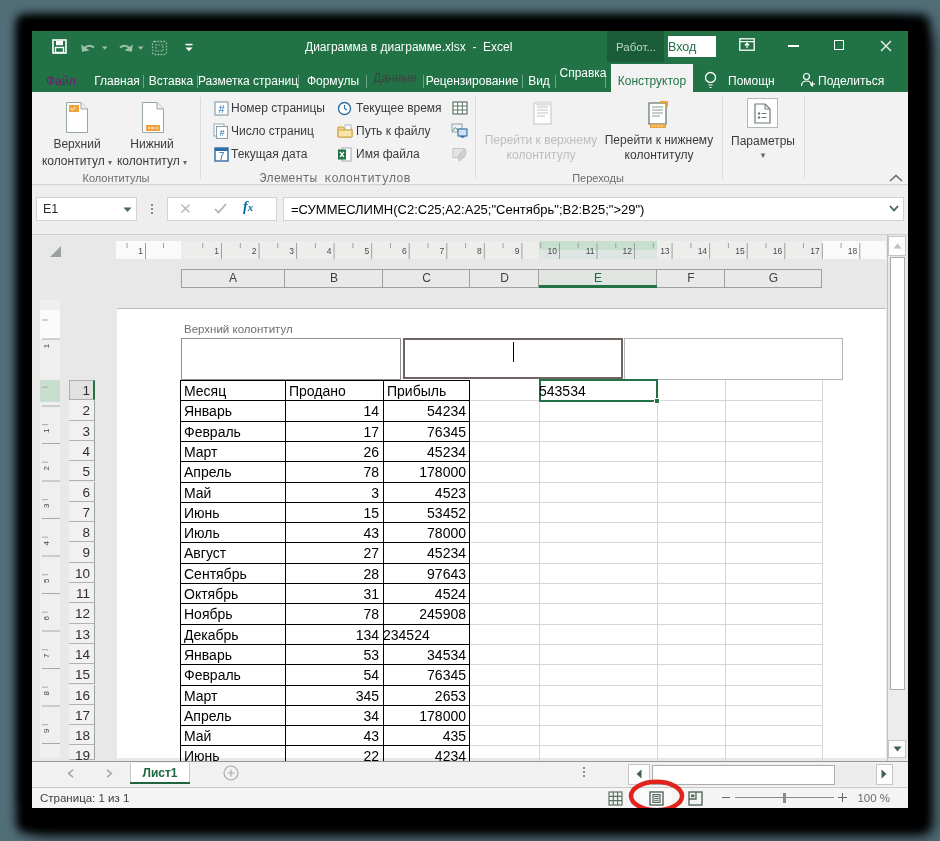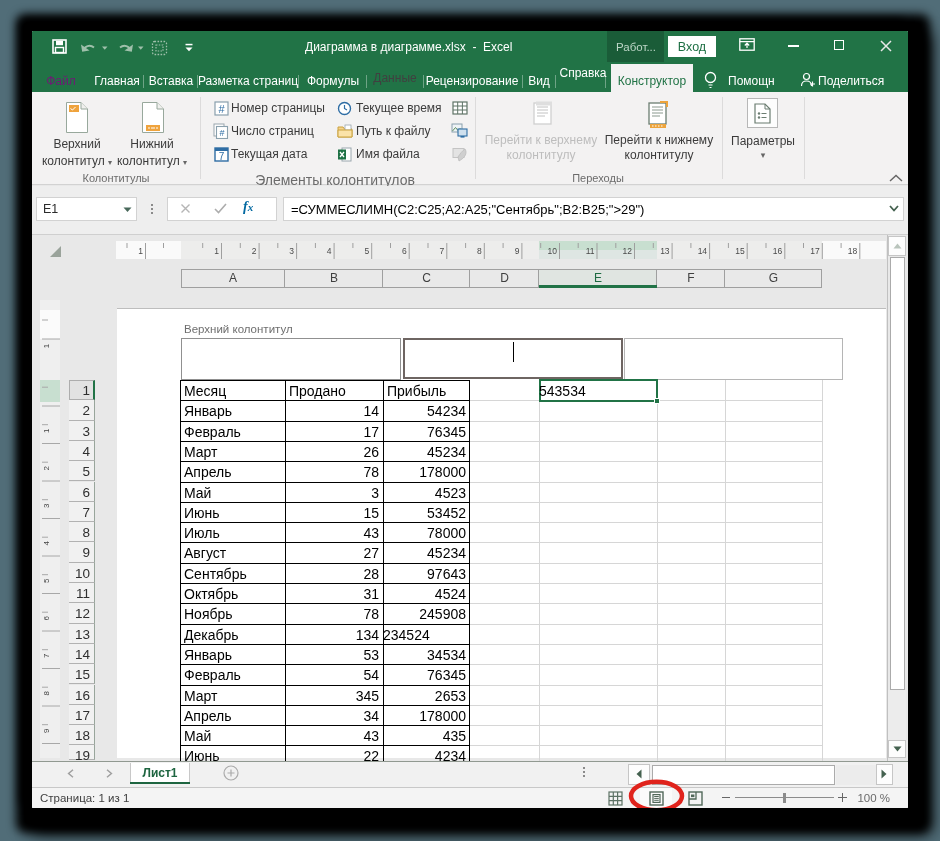--- a/index.html
+++ b/index.html
@@ -41,21 +41,21 @@
 <svg class="abs" style="left:152px;top:12px" width="10" height="10" viewBox="0 0 10 10">
  <rect x="1.5" y="0.8" width="7" height="1.5" fill="#fff"></rect>
  <path d="M1.5 4.4 l7 0 l-3.5 3.8 z" fill="#fff"></path>
 </svg>
 <div class="tx" style="left:273px;top:9px;width:200px;text-align:left;font-size:12px;color:#fff;">Диаграмма в диаграмме.xlsx&nbsp; - &nbsp;Excel</div>
 
 <div class="abs" style="left:575px;top:0;width:57px;height:31px;background:#1a5c38;"></div>
 <div class="tx" style="left:584px;top:10px;font-size:11.5px;color:#bdd6c7;">Работ...</div>
 
 <div class="abs" style="left:636px;top:5px;width:48px;height:21px;background:#fff;"></div>
-<div class="tx" style="left:636px;top:9px;width:48px;text-align:center;font-size:12.5px;color:#1d6f43;">Вход</div>
+<div class="tx" style="left:636px;top:9px;width:48px;text-align:left;font-size:12.5px;color:#1d6f43;">Вход</div>
 
 <svg class="abs" style="left:707px;top:7px" width="16" height="13" viewBox="0 0 16 13">
  <rect x="0.8" y="0.8" width="14.4" height="11.4" fill="none" stroke="#fff" stroke-width="1.3"></rect>
  <line x1="0.8" y1="3.6" x2="15.2" y2="3.6" stroke="#fff" stroke-width="1.2"></line>
  <path d="M8 10 L8 5.5 M5.8 7.5 L8 5.2 L10.2 7.5" fill="none" stroke="#fff" stroke-width="1.2"></path>
 </svg>
 <div class="abs" style="left:756px;top:14px;width:11px;height:1.6px;background:#fff;"></div>
 <div class="abs" style="left:802px;top:9px;width:10px;height:10px;border:1.4px solid #fff;"></div>
 <svg class="abs" style="left:848px;top:9px" width="12" height="12" viewBox="0 0 12 12">
  <path d="M1 1 L11 11 M11 1 L1 11" stroke="#e8e8e8" stroke-width="1.5"></path>
@@ -154,21 +154,21 @@
 <svg class="abs" style="left:420px;top:116px" width="16" height="15" viewBox="0 0 16 15">
       <rect x="1" y="1.5" width="11" height="9" fill="#e3e3e3" stroke="#c4c4c4" stroke-width="1"></rect>
       <path d="M13 2 C15 5 14 9 10 12 L7 14 L6 10 C8 7 10 4 13 2 Z" fill="#cfcfcf" stroke="#bdbdbd" stroke-width="0.8"></path>
     </svg>
 <div class="tx" style="left:199px;top:70px;font-size:12px;color:#3b3b3b;">Номер страницы</div>
 <div class="tx" style="left:199px;top:93px;font-size:12px;color:#3b3b3b;">Число страниц</div>
 <div class="tx" style="left:199px;top:116px;font-size:12px;color:#3b3b3b;">Текущая дата</div>
 <div class="tx" style="left:324px;top:70px;font-size:12px;color:#3b3b3b;">Текущее время</div>
 <div class="tx" style="left:324px;top:93px;font-size:12px;color:#3b3b3b;">Путь к файлу</div>
 <div class="tx" style="left:324px;top:116px;font-size:12px;color:#3b3b3b;">Имя файла</div>
-<div class="tx" style="left:303px;top:141px;transform:translateX(-50%);font-size:14px;color:#6b6b6b;">Элементы колонтитулов</div>
+<div class="tx" style="left:303px;top:141px;transform:translateX(-50%);font-size:12px;color:#6b6b6b;font-family:Liberation Mono, monospace;">Элементы колонтитулов</div>
 <svg class="abs" style="left:500px;top:70px" width="24" height="28" viewBox="0 0 24 28">
       <rect x="2" y="2" width="17" height="21" fill="#fff" stroke="#d0d0d0" stroke-width="1.3"></rect>
       <path d="M5 6 h11 M5 9 h11 M5 12 h11 M5 15 h8" stroke="#c2c2c2" stroke-width="1"></path>
       <rect x="4" y="0.5" width="16" height="4" fill="#dedede"></rect>
     </svg>
 <svg class="abs" style="left:615px;top:70px" width="24" height="28" viewBox="0 0 24 28">
       <rect x="2" y="2" width="17" height="21" fill="#fff" stroke="#6b7d71" stroke-width="1.3"></rect>
       <path d="M5 6 h11 M5 9 h11 M5 12 h11 M5 15 h8" stroke="#8a998e" stroke-width="1"></path>
       <path d="M13 1 h7 v5" fill="none" stroke="#eda43c" stroke-width="2"></path>
       <rect x="3" y="23" width="16" height="4" fill="#eda43c"></rect>

